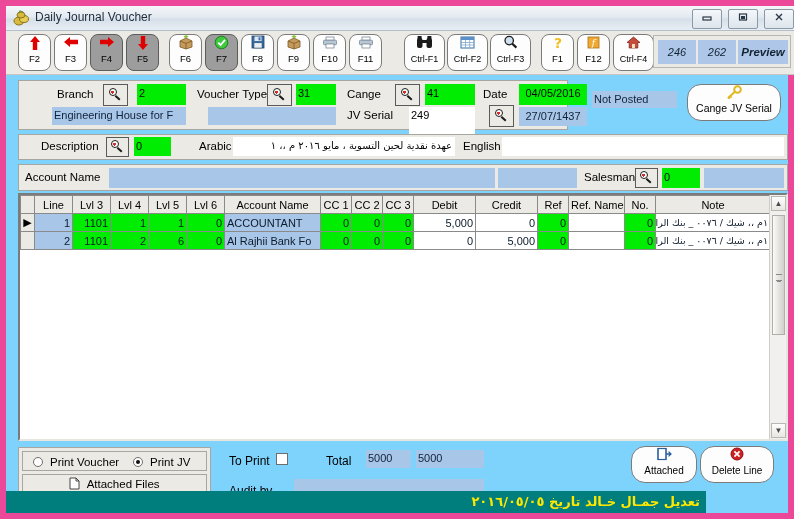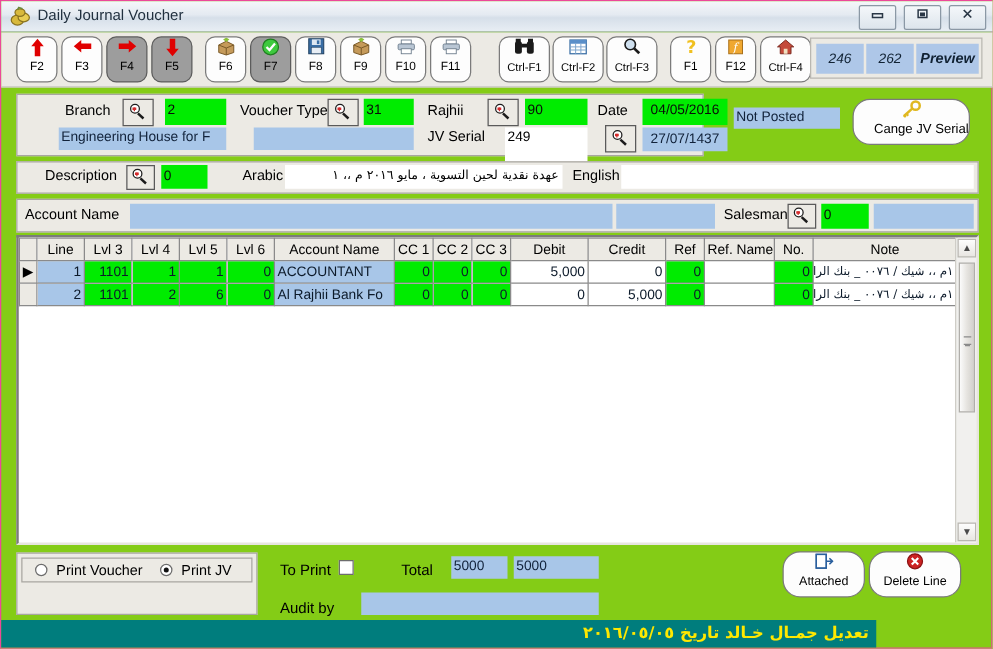--- a/index.html
+++ b/index.html
@@ -6,22 +6,22 @@
   body{
     width:794px;height:519px;overflow:hidden;
     font-family:"Liberation Sans","DejaVu Sans",sans-serif;
     font-size:11px;
     background:#d4d0c8;
     color:#000;
     -webkit-font-smoothing:none;
   }
   #app{
     position:relative;width:794px;height:519px;
-    background:#84cc16;
-    border:1px solid #ec4899;
+    background:#7dd3fc;
+    border:6px solid #ec4899;
     box-sizing:border-box;
   }
 
   
   .titlebar{
     position:absolute;left:0;top:0;width:794px;height:25px;
     background:linear-gradient(to bottom,#f5f7fa 0%,#e4eaf1 45%,#d6dfe9 55%,#e8eef4 100%);
     border-bottom:1px solid #b5bfc9;
     box-sizing:border-box;
   }
@@ -205,21 +205,21 @@
   }
   .rbtn .gl{display:block;height:18px;line-height:18px;font-size:13px;}
   .rbtn .kl{display:block;font-size:10px;line-height:11px;}
 
   .cjv{
     position:absolute;left:681px;top:78px;width:94px;height:37px;
     background:#fdfdfd;border:1px solid #7b7b7b;border-radius:14px;
     box-sizing:border-box;text-align:center;cursor:pointer;
   }
   .cjv .gl{display:block;height:17px;line-height:17px;font-size:12px;}
-  .cjv .kl{display:block;font-size:10.5px;line-height:12px;text-align:right;}
+  .cjv .kl{display:block;font-size:10.5px;line-height:12px;}
 
   .statusbar{
     position:absolute;left:0;bottom:0;width:700px;height:22px;
     background:#007d7d;box-sizing:border-box;
     direction:rtl;text-align:right;
   }
   .statusbar span{
     display:inline-block;padding:0 6px;color:#ffe800;font-size:13px;
     line-height:21px;font-weight:bold;
     font-family:"DejaVu Sans",sans-serif;
@@ -442,23 +442,23 @@
     <span class="lbl" style="left:38px;top:7px">Branch</span>
     <span class="mag" style="left:84px;top:3px"><span class="mglass"><i></i><b></b></span></span>
     <span class="green" style="left:118px;top:3px;width:49px;height:21px">2</span>
     <span class="blue" style="left:33px;top:26px;width:134px;height:18px">Engineering House for F</span>
 
     <span class="lbl" style="left:178px;top:7px">Voucher Type</span>
     <span class="mag" style="left:248px;top:3px"><span class="mglass"><i></i><b></b></span></span>
     <span class="green" style="left:277px;top:3px;width:40px;height:21px">31</span>
     <span class="blue" style="left:189px;top:26px;width:128px;height:18px"></span>
 
-    <span class="lbl" style="left:328px;top:7px">Rajhii</span>
+    <span class="lbl" style="left:328px;top:7px">Cange</span>
     <span class="mag" style="left:376px;top:3px"><span class="mglass"><i></i><b></b></span></span>
-    <span class="green" style="left:406px;top:3px;width:50px;height:21px">90</span>
+    <span class="green" style="left:406px;top:3px;width:50px;height:21px">41</span>
     <span class="lbl" style="left:328px;top:28px">JV Serial</span>
     <span class="white" style="left:390px;top:26px;width:66px;height:34px">249</span>
 
     <span class="lbl" style="left:464px;top:7px">Date</span>
     <span class="mag" style="left:470px;top:24px"><span class="mglass"><i></i><b></b></span></span>
     <span class="green" style="left:500px;top:3px;width:68px;height:21px;text-align:center;padding:0">04/05/2016</span>
     <span class="blue" style="left:500px;top:26px;width:68px;height:19px;line-height:19px;text-align:center;padding:0">27/07/1437</span>
   </div>
 
   <div class="blue" style="left:586px;top:85px;width:85px;height:17px">Not Posted</div>
@@ -585,20 +585,29 @@
     <div class="radiorow">
       <span style="position:absolute;left:10px;top:4px">
         <span class="radio"></span>
         <span style="font-size:11.5px;margin-left:4px">Print Voucher</span>
       </span>
       <span style="position:absolute;left:110px;top:4px">
         <span class="radio on"></span>
         <span style="font-size:11.5px;margin-left:4px">Print JV</span>
       </span>
     </div>
+    <div class="attachedfiles">
+      <span style="vertical-align:-2px;display:inline-block">
+        <svg width="11" height="13" viewBox="0 0 11 13">
+          <path d="M1 1 H7 L10 4 V12 H1 Z" fill="#fff" stroke="#333" stroke-width=".9"></path>
+          <path d="M7 1 V4 H10" fill="none" stroke="#333" stroke-width=".9"></path>
+        </svg>
+      </span>
+      <span style="margin-left:3px">Attached Files</span>
+    </div>
   </div>
 
   <span class="lbl" style="left:223px;top:448px;font-size:12px">To Print</span>
   <span class="chk" style="left:270px;top:447px"></span>
 
   <span class="lbl" style="left:320px;top:448px;font-size:12px">Total</span>
   <span class="blue" style="left:360px;top:444px;width:45px;height:18px">5000</span>
   <span class="blue" style="left:410px;top:444px;width:68px;height:18px">5000</span>
 
   <span class="lbl" style="left:223px;top:478px;font-size:12px">Audit by</span>

